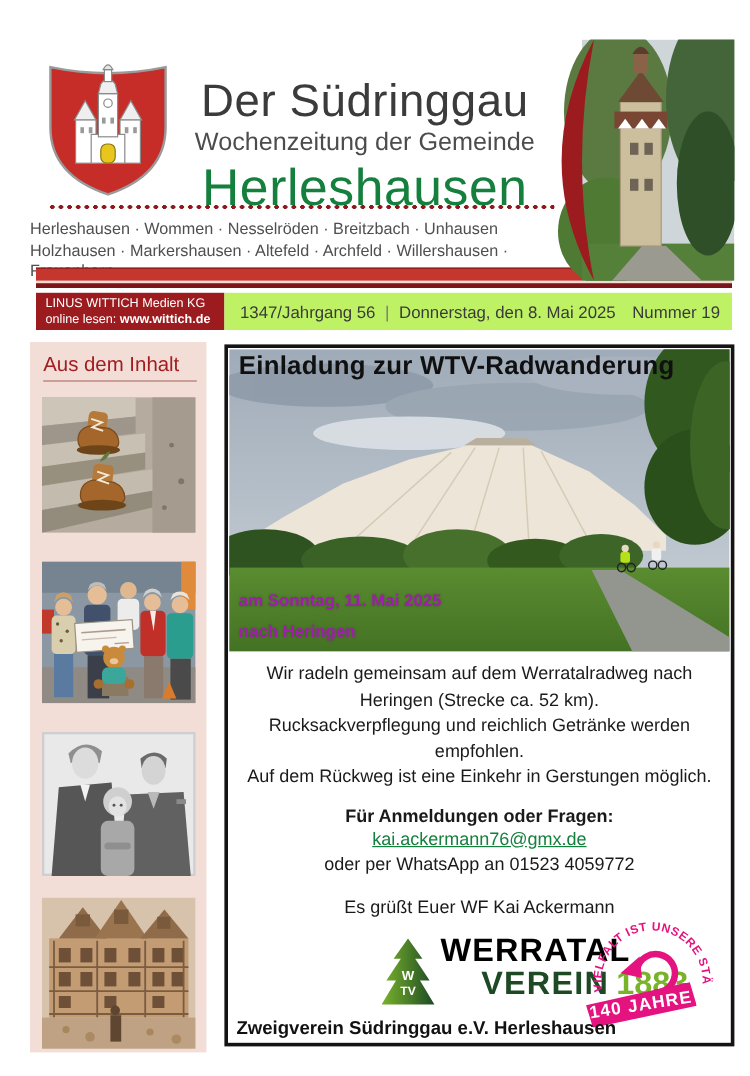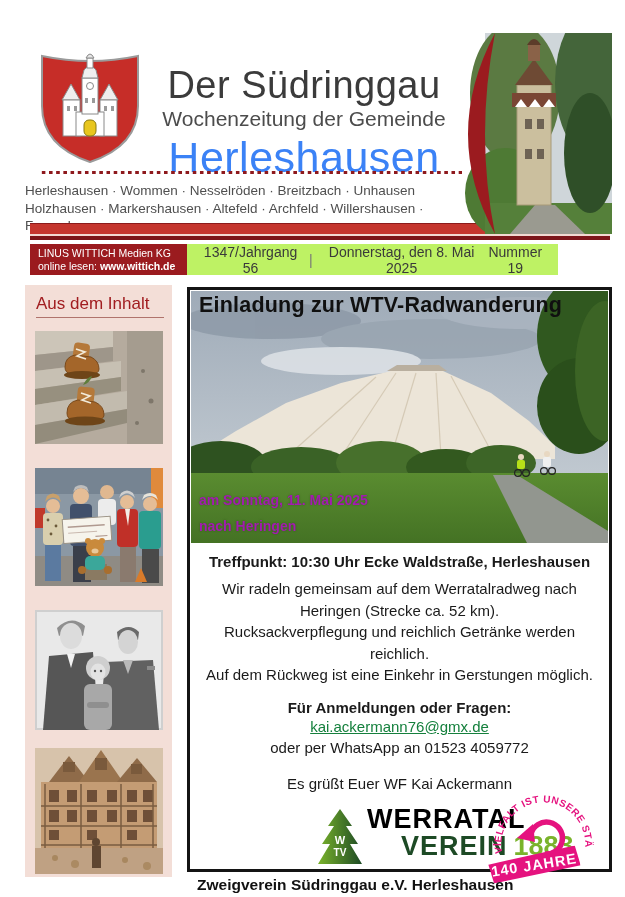--- a/index.html
+++ b/index.html
@@ -4,36 +4,36 @@
 <style>
   * { margin:0; padding:0; box-sizing:border-box; }
   body { background:#fff; font-family:"Liberation Sans","DejaVu Sans",sans-serif; }
   .page { position:relative; width:625px; height:897px; background:#fff; overflow:hidden; }
 
   
   .coa { position:absolute; left:38px; top:48px; }
   .masthead-text { position:absolute; left:143px; top:64px; width:322px; text-align:center; }
   .mh-title { font-size:38px; color:#3b3b3b; letter-spacing:0.5px; line-height:42px; }
   .mh-sub { font-size:21px; color:#4c4c4c; line-height:26px; }
-  .mh-muni { font-size:43px; color:#3b82f6; line-height:50px; letter-spacing:0.5px; }
+  .mh-muni { font-size:43px; color:#15803d; line-height:50px; letter-spacing:0.5px; }
   .header-photo { position:absolute; left:455px; top:33px; width:157px; height:201px; z-index:3; }
   .dotted { position:absolute; left:40px; top:170px; width:422px; height:5px;
     background-image:radial-gradient(circle, #8e191d 1.7px, transparent 2px);
     background-size:7.2px 5px; background-repeat:repeat-x; }
   .towns { position:absolute; left:25px; top:182px; width:440px; 
     font-size:13.5px; color:#4f4f4f; line-height:17.5px; }
 
   
   .redbar { position:absolute; left:30px; top:223px; width:580px; z-index:1; }
   .redbar .r1 { height:11px; background:#c5362e; border-top:1px solid #8c1b1b; }
   .redbar .r2 { height:2px;  background:#f2d9d2; }
   .redbar .r3 { height:4px;  background:#7c1519; }
 
   
-  .infobar { position:absolute; left:30px; top:244px; width:528px; height:31px; display:flex; }
+  .infobar { position:absolute; left:30px; top:244px; width:580px; height:31px; display:flex; }
   .pubbox { width:157px; background:#9b1b1f; color:#fff; font-size:10.5px; line-height:12.5px;
     padding:3px 8px; }
   .pubbox b { font-weight:bold; }
   .issuebox { flex:1; background:#bef264; display:flex; align-items:center;
     font-size:14px; color:#3a3a3a; padding:0 10px 0 13px;text-align:center; }
   .issuebox .sep { margin:0 8px; color:#777; }
   .issuebox .num { margin-left:auto; }
 
   
   .sidebar { position:absolute; left:25px; top:285px; width:147px; height:592px; background:#f3ded7; }
@@ -398,26 +398,25 @@
         </g>
       </svg>
       <div class="art-headline">Einladung zur WTV-Radwanderung</div>
       <div class="art-date">
         <div>am Sonntag, 11. Mai 2025</div>
         <div>nach Heringen</div>
       </div>
     </div>
 
     <div class="art-text">
-      <div class="meet">Treffpunkt: 10:30 Uhr Ecke Waldstraße, Herleshausen</div>
       <div class="bodylines">
         <div>Wir radeln gemeinsam auf dem Werratalradweg nach</div>
         <div>Heringen (Strecke ca. 52 km).</div>
         <div>Rucksackverpflegung und reichlich Getränke werden</div>
-        <div>reichlich.</div>
+        <div>empfohlen.</div>
         <div>Auf dem Rückweg ist eine Einkehr in Gerstungen möglich.</div>
       </div>
       <div class="contact-h">Für Anmeldungen oder Fragen:</div>
       <div><a href="#" class="email">kai.ackermann76@gmx.de</a></div>
       <div class="wa">oder per WhatsApp an 01523 4059772</div>
       <div class="signoff">Es grüßt Euer WF Kai Ackermann</div>
     </div>
 
     <div class="logo-zone">
       <svg class="tree" width="46" height="58" viewBox="0 0 46 58">

